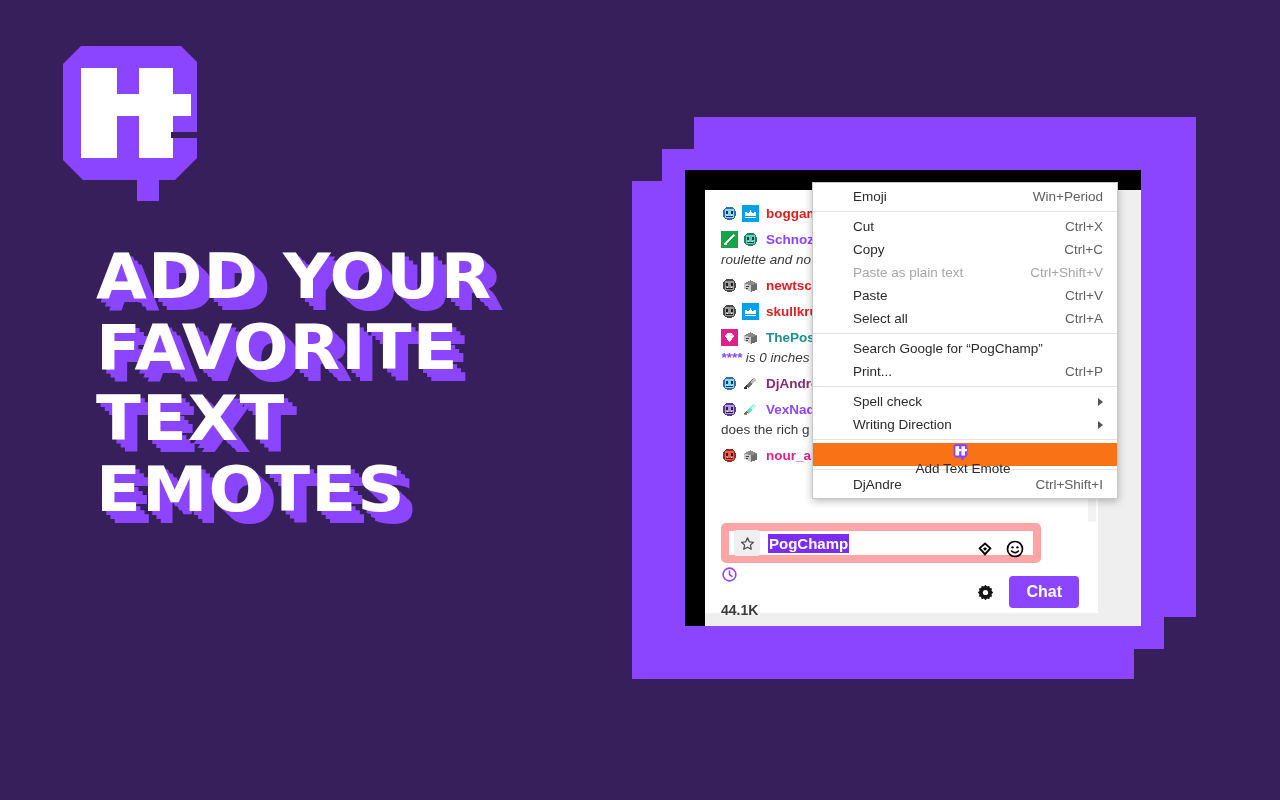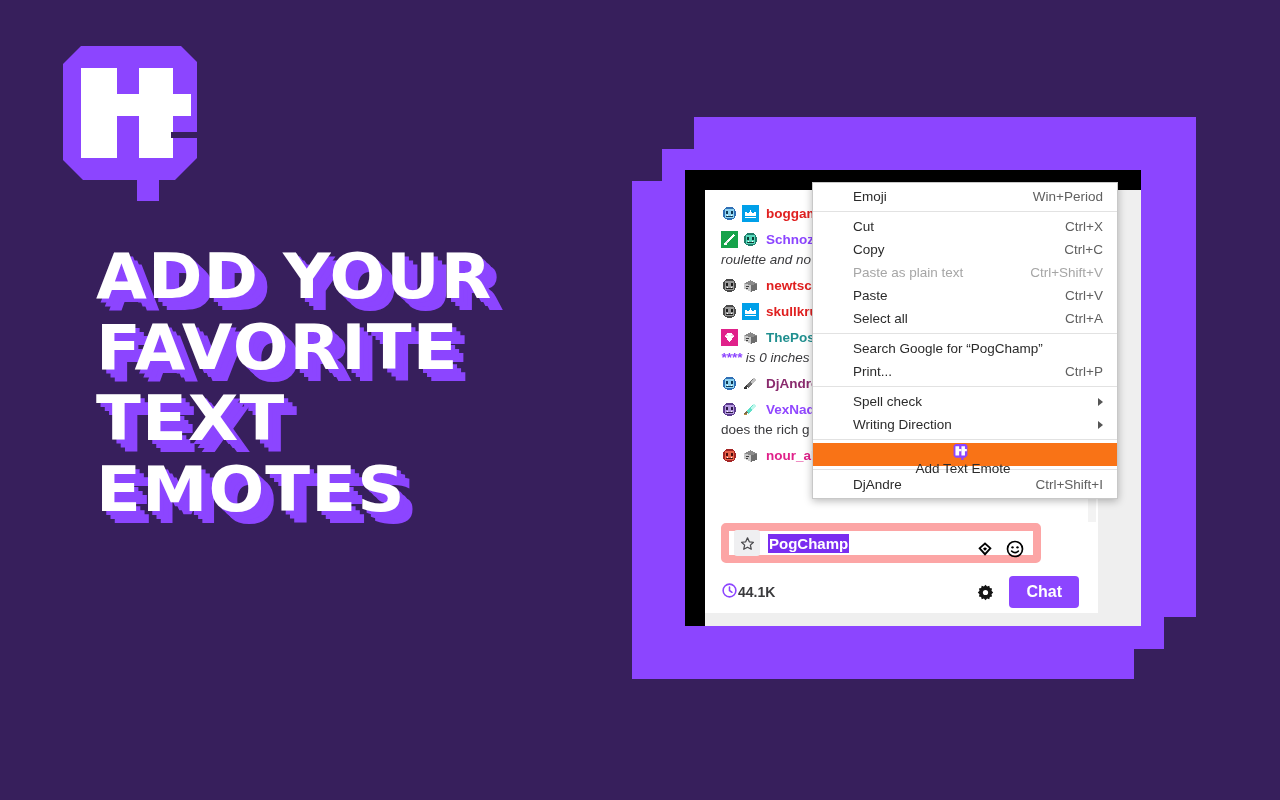--- a/index.html
+++ b/index.html
@@ -192,21 +192,21 @@
 
   
   #bottombar {
     position: absolute;
     left: 16px; top: 385px;
     width: 358px; height: 34px;
     display: flex;
     align-items: center;
   }
   #viewers {
-    display: flex; align-items: center; gap: 0;
+    display: flex; align-items: flex-start; gap: 15px; flex-direction: column;
   }
   #viewers .vnum {
     font-family: "Liberation Sans", sans-serif;
     font-size: 14px;
     font-weight: bold;
     color: #3a3a3d;
   }
   #bottomright {
     margin-left: auto;
     display: flex; align-items: center; gap: 14px;

